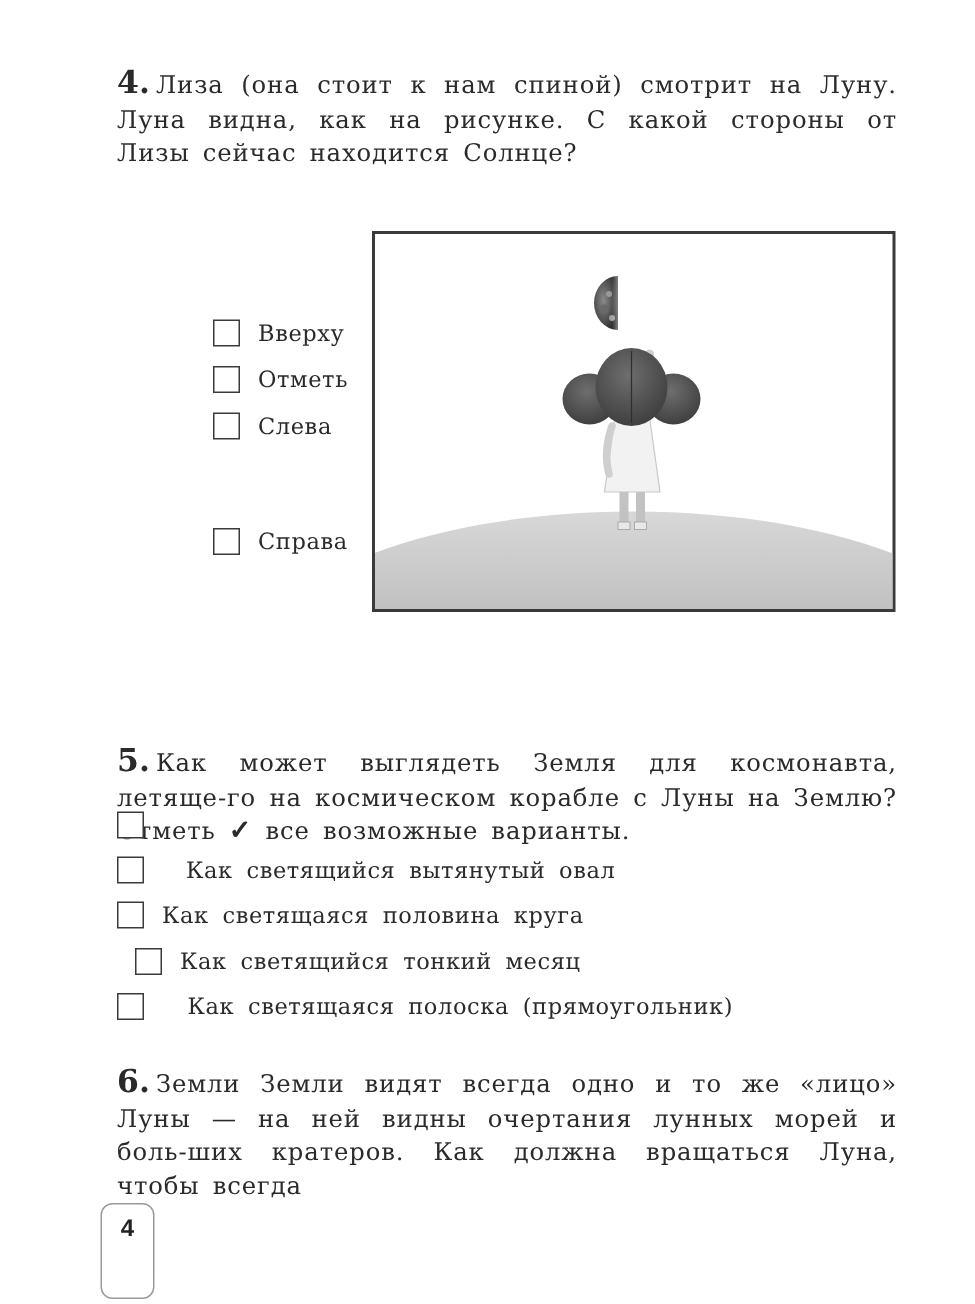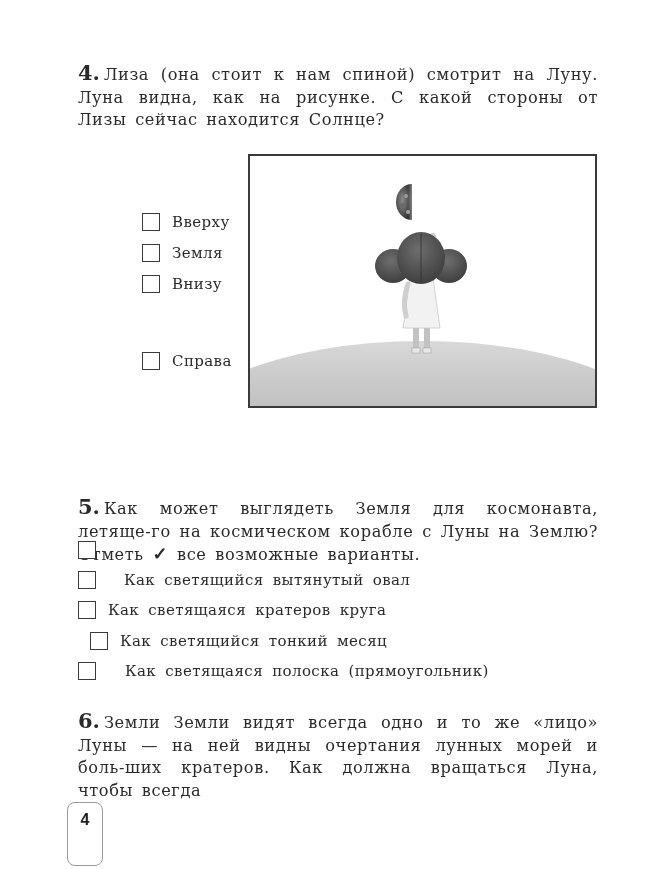--- a/index.html
+++ b/index.html
@@ -1,21 +1,21 @@
 <!DOCTYPE html>
 <html><head>
   <meta charset="utf-8">
   <style>
     html, body { margin: 0; padding: 0; background: #ffffff; }
     body { width: 650px; height: 869px; position: relative; overflow: hidden;
            font-family: "DejaVu Serif", "Liberation Serif", serif; color: #2a2a2a; }
     .task { position: absolute; left: 78px; width: 520px; font-size: 16.2px; line-height: 22.5px;
             text-align: justify; letter-spacing: 0.6px; word-spacing: 3px; }
     .task .num { font-weight: bold; font-size: 21px; letter-spacing: 0; margin-right: 4px; }
-    .t4 { top: 62px; }
+    .t4 { top: 44px; }
     .t5 { top: 460px; margin-top: 36px; }
     .t6 { top: 710px; }
     .check-mark { font-weight: bold; font-size: 18px; }
     .opt { position: absolute; display: flex; align-items: flex-end; font-size: 15px; letter-spacing: 0.4px; word-spacing: 4px; }
     .box { width: 16px; height: 16px; border: 1.6px solid #3a3a3a; background: #fff; margin-right: 12px; flex: none; }
     .pic { position: absolute; left: 248px; top: 154px; width: 345px; height: 250px;
            border: 2px solid #3a3a3a; background: #fff; overflow: hidden; }
     .page-tab { position: absolute; left: 67px; top: 802px; width: 34px; height: 62px;
                 border: 1.5px solid #9a9a9a; border-radius: 8px; background: #fff; }
     .page-num { display: block; text-align: center; margin-top: 8px;
@@ -27,25 +27,25 @@
 <div class="task t4">
   <span class="num">4.</span><span>Лиза (она стоит к нам спиной) смотрит на Луну. Луна видна, как на рисунке. С какой стороны от Лизы сейчас находится Солнце?</span>
 </div>
 
 <div class="opt" style="left:142px; top:213px;">
   <span class="box"></span>
   <span>Вверху</span>
 </div>
 <div class="opt" style="left:142px; top:244px;">
   <span class="box"></span>
-  <span>Земля</span>
+  <span>Отметь</span>
 </div>
 <div class="opt" style="left:142px; top:275px;">
   <span class="box"></span>
-  <span>Внизу</span>
+  <span>Слева</span>
 </div>
 <div class="opt" style="left:142px; top:305px;margin-top:47px;">
   <span class="box"></span>
   <span>Справа</span>
 </div>
 
 <div class="pic">
   <svg width="345" height="250" viewBox="0 0 345 250">
     <defs>
       <linearGradient id="hill" x1="0" y1="0" x2="0" y2="1">
@@ -107,21 +107,21 @@
 
 <div class="opt" style="left:78px; top:541px;">
   <span class="box"></span>
 </div>
 <div class="opt" style="left:78px; top:571px;gap:16px;">
   <span class="box"></span>
   <span>Как светящийся вытянутый овал</span>
 </div>
 <div class="opt" style="left:78px; top:601px;">
   <span class="box"></span>
-  <span>Как светящаяся кратеров круга</span>
+  <span>Как светящаяся половина круга</span>
 </div>
 <div class="opt" style="left:90px; top:632px;">
   <span class="box"></span>
   <span>Как светящийся тонкий месяц</span>
 </div>
 <div class="opt" style="left:78px; top:662px;gap:17px;">
   <span class="box"></span>
   <span>Как светящаяся полоска (прямоугольник)</span>
 </div>
 

